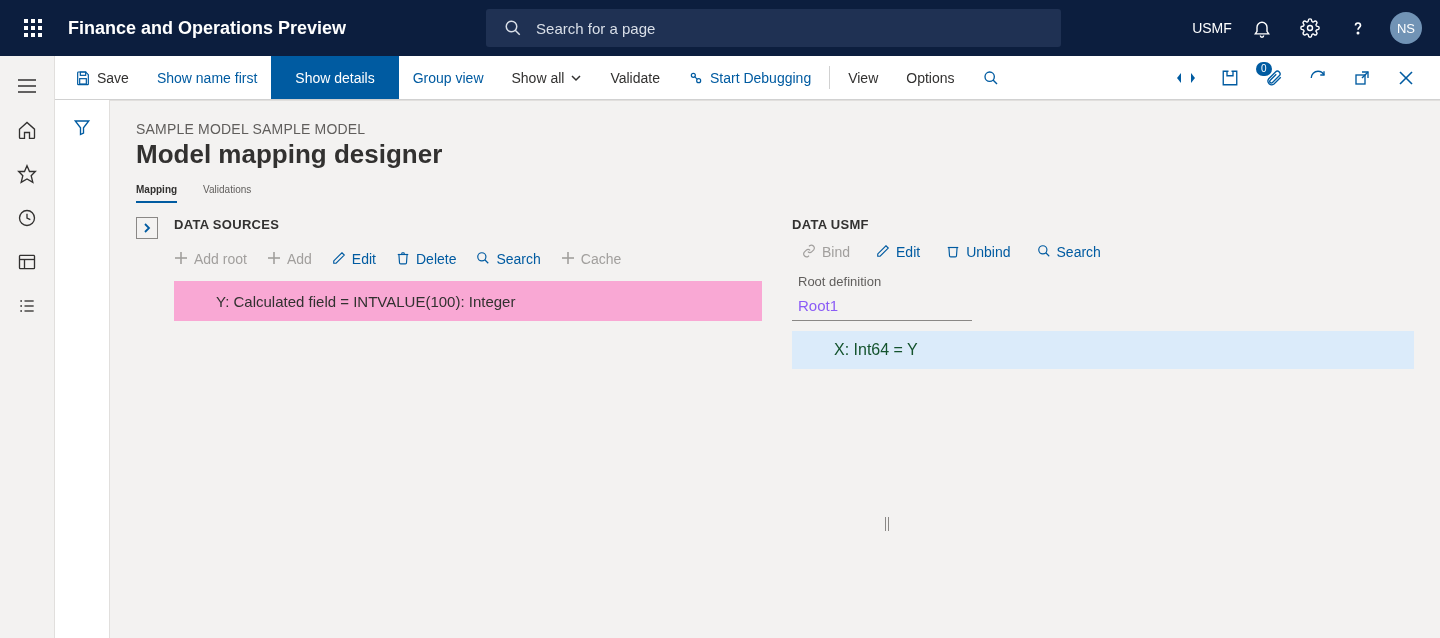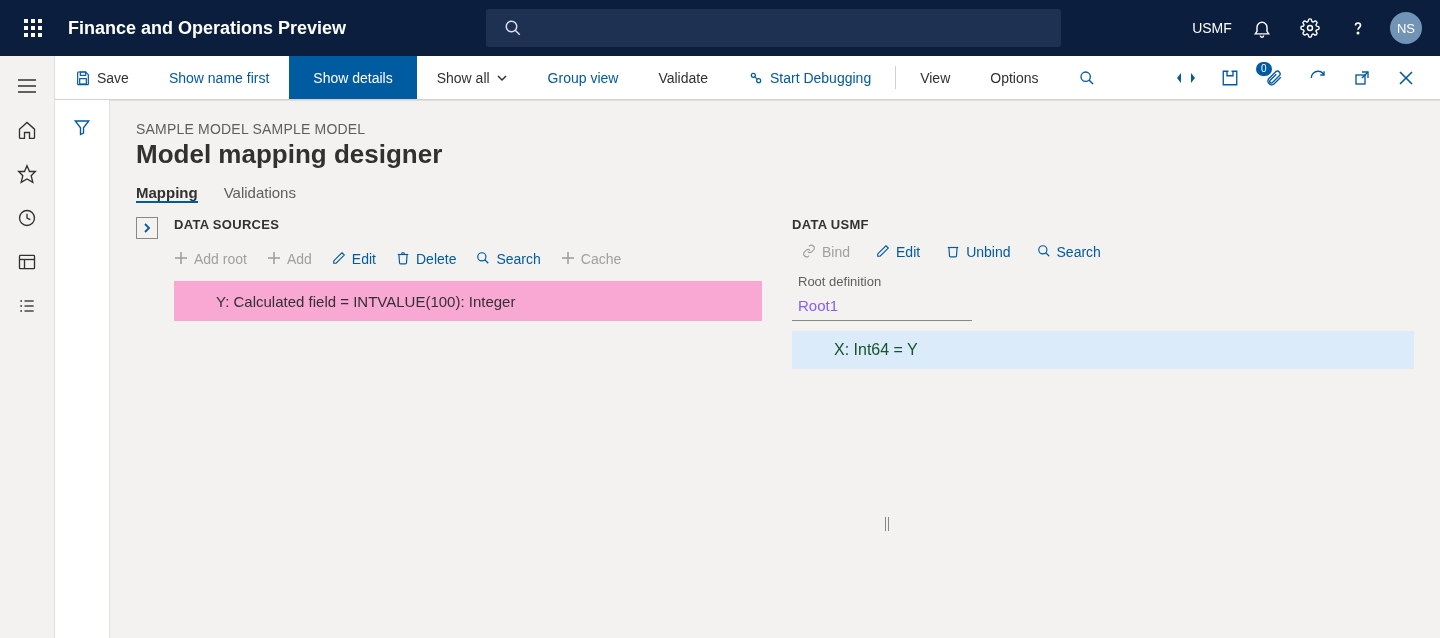--- a/index.html
+++ b/index.html
@@ -14,42 +14,42 @@
     .search-box svg { margin-right: 14px; }
     .search-box input { background: transparent; border: none; color: #fff; font-size: 15px; width: 100%; outline: none; }
     .search-box input::placeholder { color: #d9dfe8; }
     .header-right { margin-left: auto; display: flex; align-items: center; gap: 0px; }
     .header-right .hdr-item { width: 48px; height: 56px; display: flex; align-items: center; justify-content: center; cursor: pointer; }
     .hdr-text { font-size: 14px; padding-right: 4px;}
     .avatar { width: 32px; height: 32px; border-radius: 50%; background: #7193b5; display: flex; align-items: center; justify-content: center; font-size: 13px; font-weight: 400; }
 
     
     .cmdbar { height: 44px; background: #fff; border-bottom: 1px solid #d1d1d1; display: flex; align-items: stretch; padding-left: 55px; }
-    .cmd { display: flex; align-items: center; padding: 0 20px; font-size: 14px; color: #323130; cursor: pointer; gap: 6px; }
+    .cmd { display: flex; align-items: center; padding: 0 14px; font-size: 14px; color: #323130; cursor: pointer; gap: 6px; }
     .cmd.link { color: #005ba1; }
     .cmd.primary { background: #005ba1; color: #fff; padding: 0 24px; }
     .cmd-sep { width: 1px; background: #d1d1d1; margin: 10px 4px; }
     .cmdbar-right { margin-left: auto; display: flex; align-items: center; padding-right: 12px; gap: 0px;}
     .cmdbar-right .icon-btn { width: 44px; height: 44px; display: flex; align-items: center; justify-content: center; cursor: pointer; position: relative; }
     .badge-count { position: absolute; top: 6px; left: 4px; background: #005ba1; color: #fff; font-size: 10px; border-radius: 10px; padding: 0 5px; height: 14px; display:flex; align-items:center;}
 
     
     .left-rail { position: absolute; top: 56px; left: 0; width: 55px; height: calc(100% - 56px); background: #f3f2f1; border-right: 1px solid #e1dfdd; display: flex; flex-direction: column; align-items: center; padding-top: 12px; gap: 8px; z-index: 5;}
     .rail-item { width: 44px; height: 36px; display: flex; align-items: center; justify-content: center; cursor: pointer; color: #323130; }
 
     
     .filter-strip { position: absolute; top: 100px; left: 55px; width: 55px; height: calc(100% - 100px); background: #fff; border-right: 1px solid #e1dfdd; display: flex; justify-content: center; padding-top: 18px; }
     .filter-strip svg { color: #005ba1; }
 
     
     .content { position: absolute; top: 100px; left: 110px; right: 0; bottom: 0; background: #f3f2f1; padding: 20px 26px 0 26px; border-top: 1px solid #e1dfdd;}
     .breadcrumb { font-size: 14px; color: #605e5c; margin-bottom: 2px; letter-spacing: 0.2px;}
     .page-title { font-size: 26px; font-weight: 600; color: #323130; margin-bottom: 14px; }
     .tabs { display: flex; gap: 26px; border-bottom: none; margin-bottom: 14px; }
-    .tab { font-size: 15px; color: #605e5c; cursor: pointer; }
+    .tab { font-size: 10px; color: #605e5c; padding-bottom: 6px; cursor: pointer; }
     .tab.active { color: #323130; font-weight: 600; border-bottom: 2px solid #005ba1; }
 
     .two-col { display: flex; gap: 30px; }
     .col-left { flex: 0 0 626px; }
     .col-right { flex: 1; }
 
     .ds-header-row { display: flex; align-items: flex-start; }
     .expand-box { width: 22px; height: 22px; border: 1px solid #8a8886; display: flex; align-items: center; justify-content: center; margin-right: 16px; color: #005ba1; margin-top: 0;}
     .section-title { font-size: 13px; font-weight: 700; color: #323130; letter-spacing: 0.3px; }
     .ds-toolbar { display: flex; align-items: center; gap: 20px; margin-top: 12px; margin-left: 38px; }
@@ -85,20 +85,21 @@
       <span></span>
       <span></span>
       <span></span>
   </div>
   <div class="app-title">Finance and Operations Preview</div>
   <div class="search-box">
     <svg width="18" height="18" viewBox="0 0 24 24" fill="none" stroke="#d9dfe8" stroke-width="2">
         <circle cx="10" cy="10" r="7"></circle>
         <line x1="21" y1="21" x2="15" y2="15"></line>
       </svg>
+    <input placeholder="Search for a page" style="">
   </div>
   <div class="header-right">
     <div class="hdr-item hdr-text">USMF</div>
     <div class="hdr-item">
       <svg width="20" height="20" viewBox="0 0 24 24" fill="none" stroke="#fff" stroke-width="1.7">
           <path d="M18 16v-5a6 6 0 10-12 0v5l-2 3h16l-2-3z"></path>
           <path d="M10 21a2 2 0 004 0"></path>
         </svg>
     </div>
     <div class="hdr-item">
@@ -166,27 +167,27 @@
   <div class="cmd link" style="padding-left:20px">
     <svg width="16" height="16" viewBox="0 0 24 24" fill="none" stroke="#005ba1" stroke-width="1.8">
         <path d="M5 3h11l4 4v14a1 1 0 01-1 1H5a1 1 0 01-1-1V4a1 1 0 011-1z"></path>
         <rect x="8" y="3" width="8" height="5"></rect>
         <rect x="7" y="13" width="10" height="8"></rect>
       </svg>
     <span style="color:#323130">Save</span>
   </div>
   <div class="cmd link">Show name first</div>
   <div class="cmd primary">Show details</div>
+  <div class="cmd link">Group view</div>
   <div class="cmd">
     <span>Show all</span>
     <svg width="12" height="12" viewBox="0 0 12 12" fill="none" stroke="#323130" stroke-width="1.5">
         <polyline points="2,4 6,8 10,4"></polyline>
       </svg>
   </div>
-  <div class="cmd link">Group view</div>
   <div class="cmd">Validate</div>
   <div class="cmd link">
     <svg width="16" height="16" viewBox="0 0 24 24" fill="none" stroke="#005ba1" stroke-width="1.8">
         <circle cx="8" cy="8" r="3"></circle>
         <circle cx="16" cy="16" r="3"></circle>
         <line x1="10" y1="10" x2="14" y2="14"></line>
       </svg>
     <span>Start Debugging</span>
   </div>
   <div class="cmd-sep"></div>

